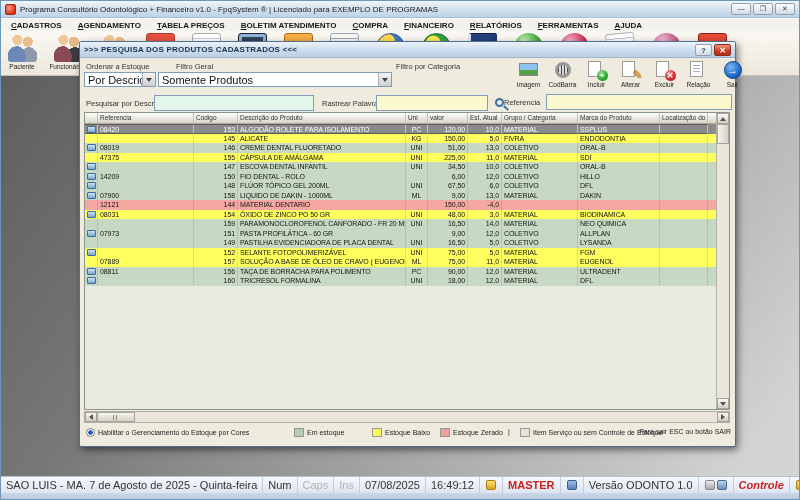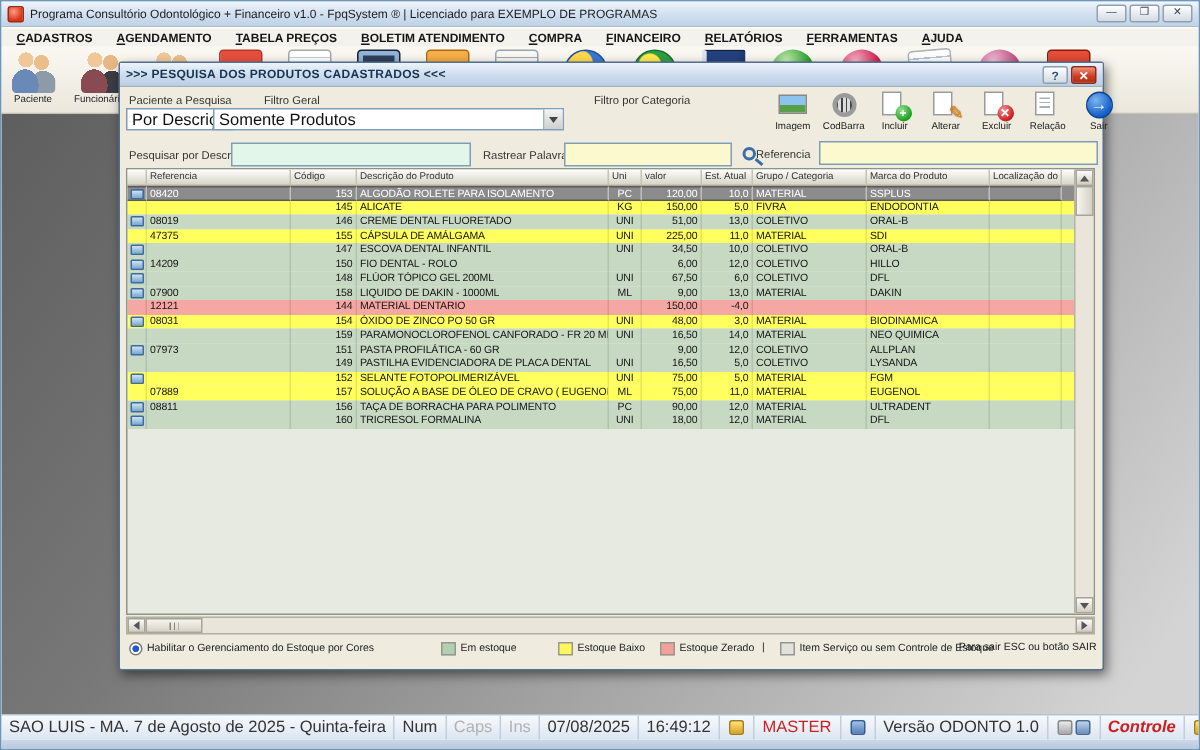--- a/index.html
+++ b/index.html
@@ -114,21 +114,21 @@
   .legend{position:absolute;left:4px;right:4px;top:369px;height:14px;font-size:7px;color:#222}
   .leg-block{position:absolute;top:1px;display:flex;align-items:center;white-space:nowrap}
   .radio{width:9px;height:9px;border-radius:50%;border:1px solid #7a7a7a;background:radial-gradient(circle,#2458c8 0 2px,#fff 2.5px);margin-right:3px;flex:none}
   .sw{width:10px;height:9px;border:1px solid #979790;margin-right:3px;flex:none}
 
   
   .statusbar{position:absolute;left:0;right:0;bottom:6px;height:17px;background:linear-gradient(#f7fafd,#dbe5f1);border-top:1px solid #b3c1d3;display:flex;align-items:stretch;font-size:11px;color:#333;z-index:2}
   .seg{border-right:1px solid #c3cdda;display:flex;align-items:center;padding:0 5px;white-space:nowrap}
   .seg.grow{flex:1}
   .kb-off{color:#b2b2b2}
-  .master{color:#cc2020;font-weight:normal;justify-content:center;min-width:58px}
+  .master{color:#cc2020;font-weight:bold;justify-content:center;min-width:58px}
   .brand{color:#cc2020;font-weight:bold;font-style:italic}
   .st-ico{width:10px;height:10px;border-radius:2px;margin:0 1px;flex:none}
   .st-note{background:linear-gradient(#ffe27a,#d9a520);border:1px solid #a87c14}
   .st-flash{background:linear-gradient(#9ec2e8,#5580b8);border:1px solid #3a5c8c}
   .st-printer{background:linear-gradient(#ececec,#a8a8a8);border:1px solid #888}
   .st-monitor{background:linear-gradient(#bcd4ec,#6890c0);border:1px solid #46688e}
   .bottomstrip{position:absolute;left:0;right:0;bottom:0;height:6px;background:linear-gradient(#ccd8e9,#b9c9df)}
 </style>
 </head>
 <body>
@@ -229,30 +229,30 @@
   <div class="dlg">
     <div class="dlg-tb">
       <span class="dlg-title">&gt;&gt;&gt;  PESQUISA DOS PRODUTOS CADASTRADOS  &lt;&lt;&lt;</span>
       <div class="dlg-btns">
         <div class="dlg-sysbtn dlg-help">?</div>
         <div class="dlg-sysbtn dlg-close">✕</div>
       </div>
     </div>
     <div class="dlg-body">
 
-      <span class="lbl" style="left:6px;top:4px">Paciente a Pesquisa</span>
+      <span class="lbl" style="left:6px;top:4px">Ordenar a Estoque</span>
       <div class="dd" style="left:4px;top:14px;width:72px">
         <span class="dd-value">Por Descrição</span>
         <span class="dd-btn">
             <span class="tri-dn"></span>
           </span>
       </div>
 
       <span class="lbl" style="left:96px;top:4px">Filtro Geral</span>
-      <div class="dd" style="left:62px;top:14px;width:234px">
+      <div class="dd" style="left:78px;top:14px;width:234px">
         <span class="dd-value">Somente Produtos</span>
         <span class="dd-btn">
             <span class="tri-dn"></span>
           </span>
       </div>
 
       <span class="lbl" style="left:316px;top:4px">Filtro por Categoria</span>
 
       <span class="lbl" style="left:6px;top:41px">Pesquisar por Descrição</span>
       <input class="input mint" style="left: 74px; top: 37px; width: 160px;" value="">

